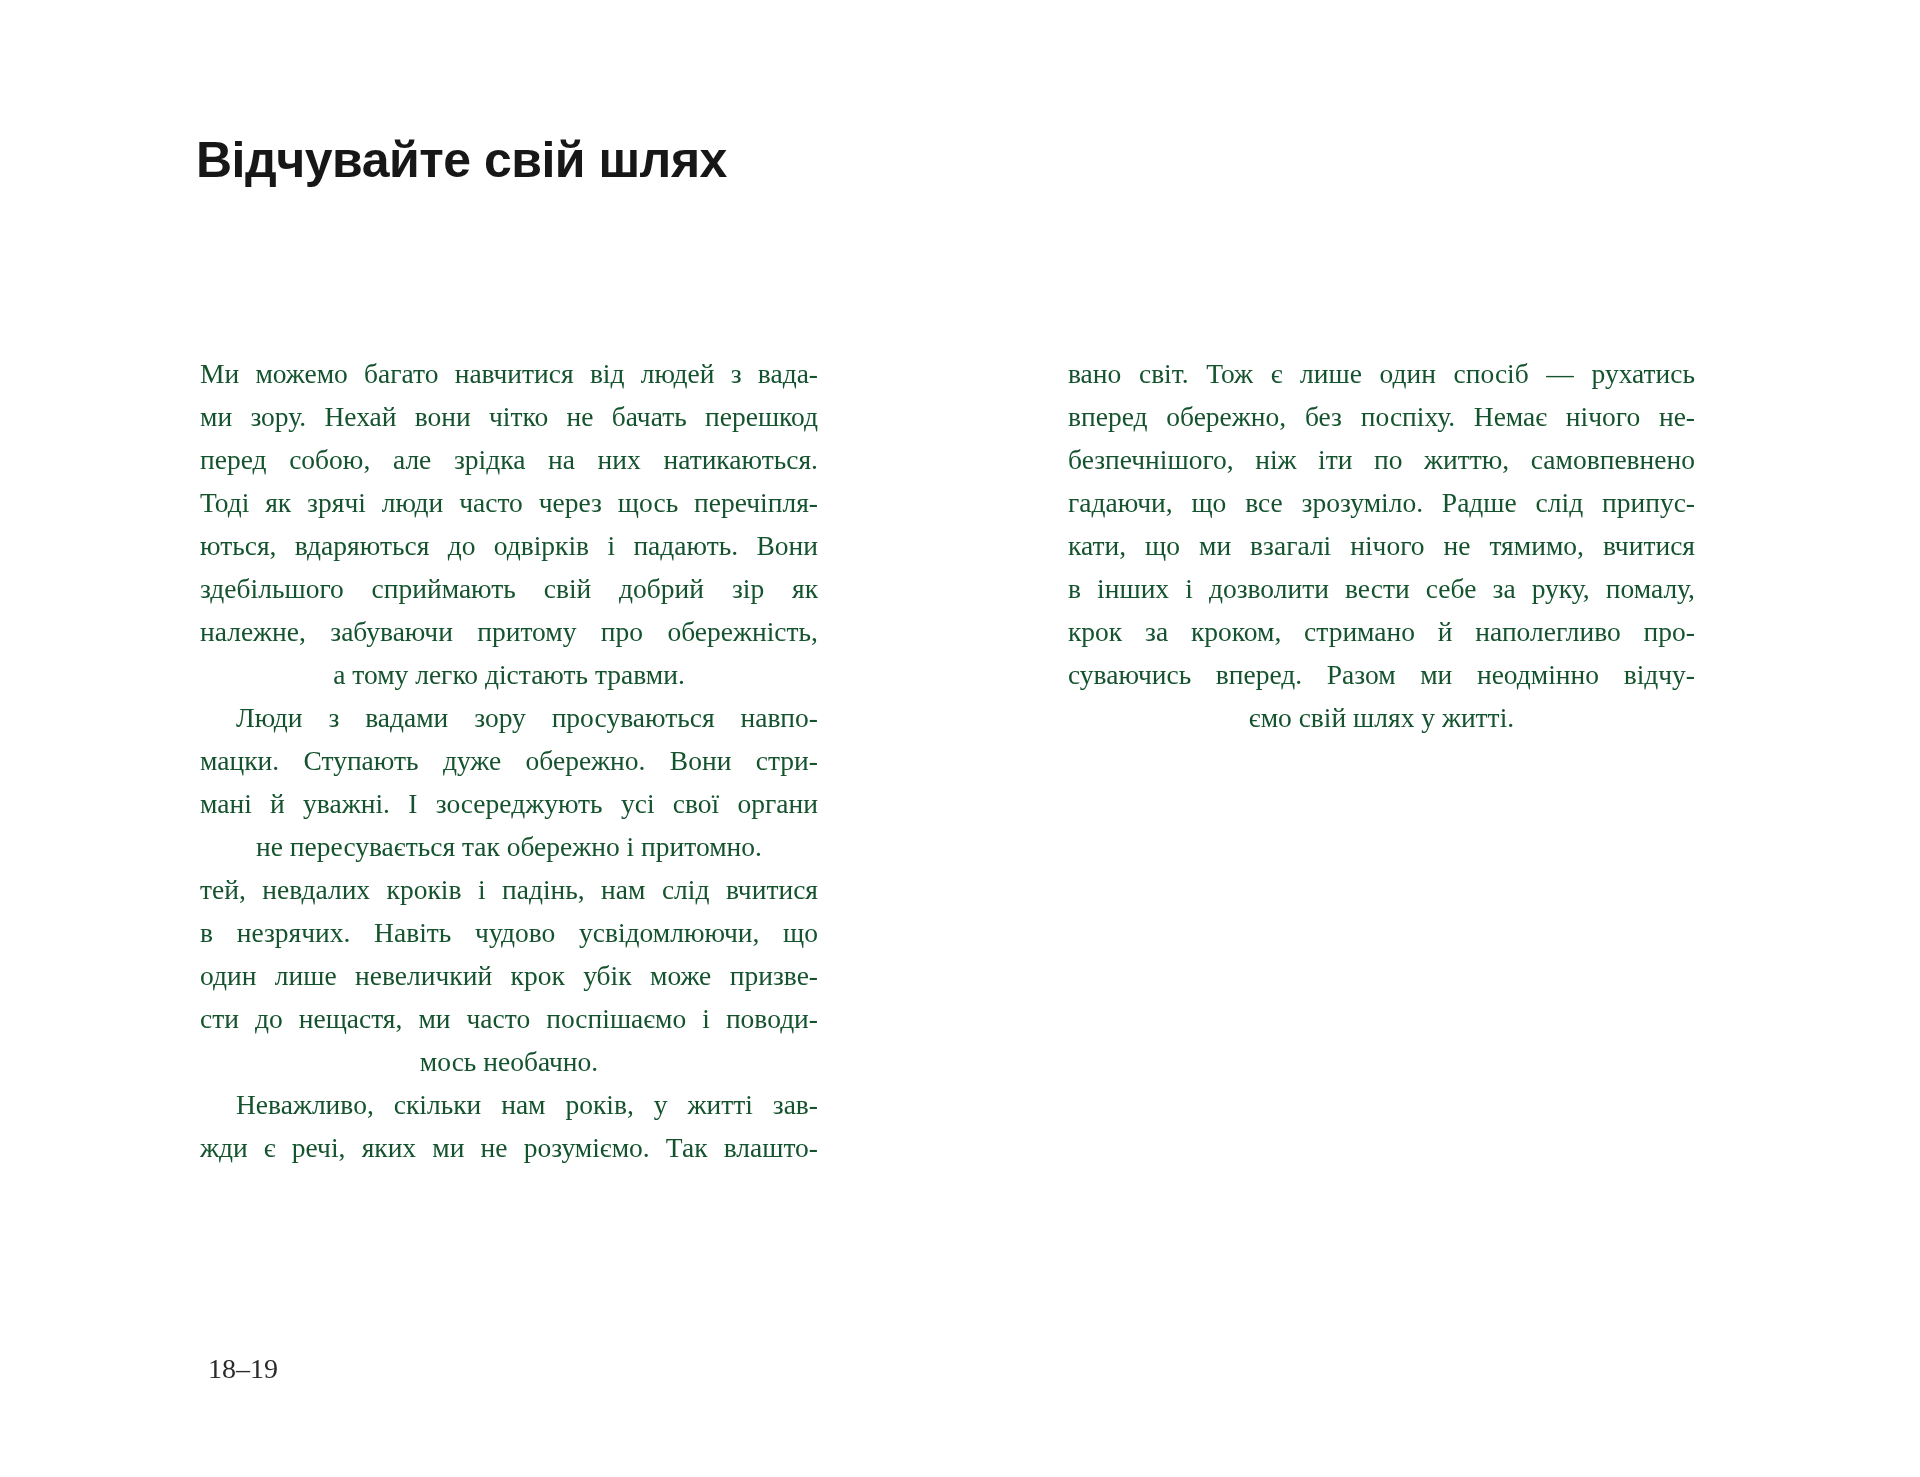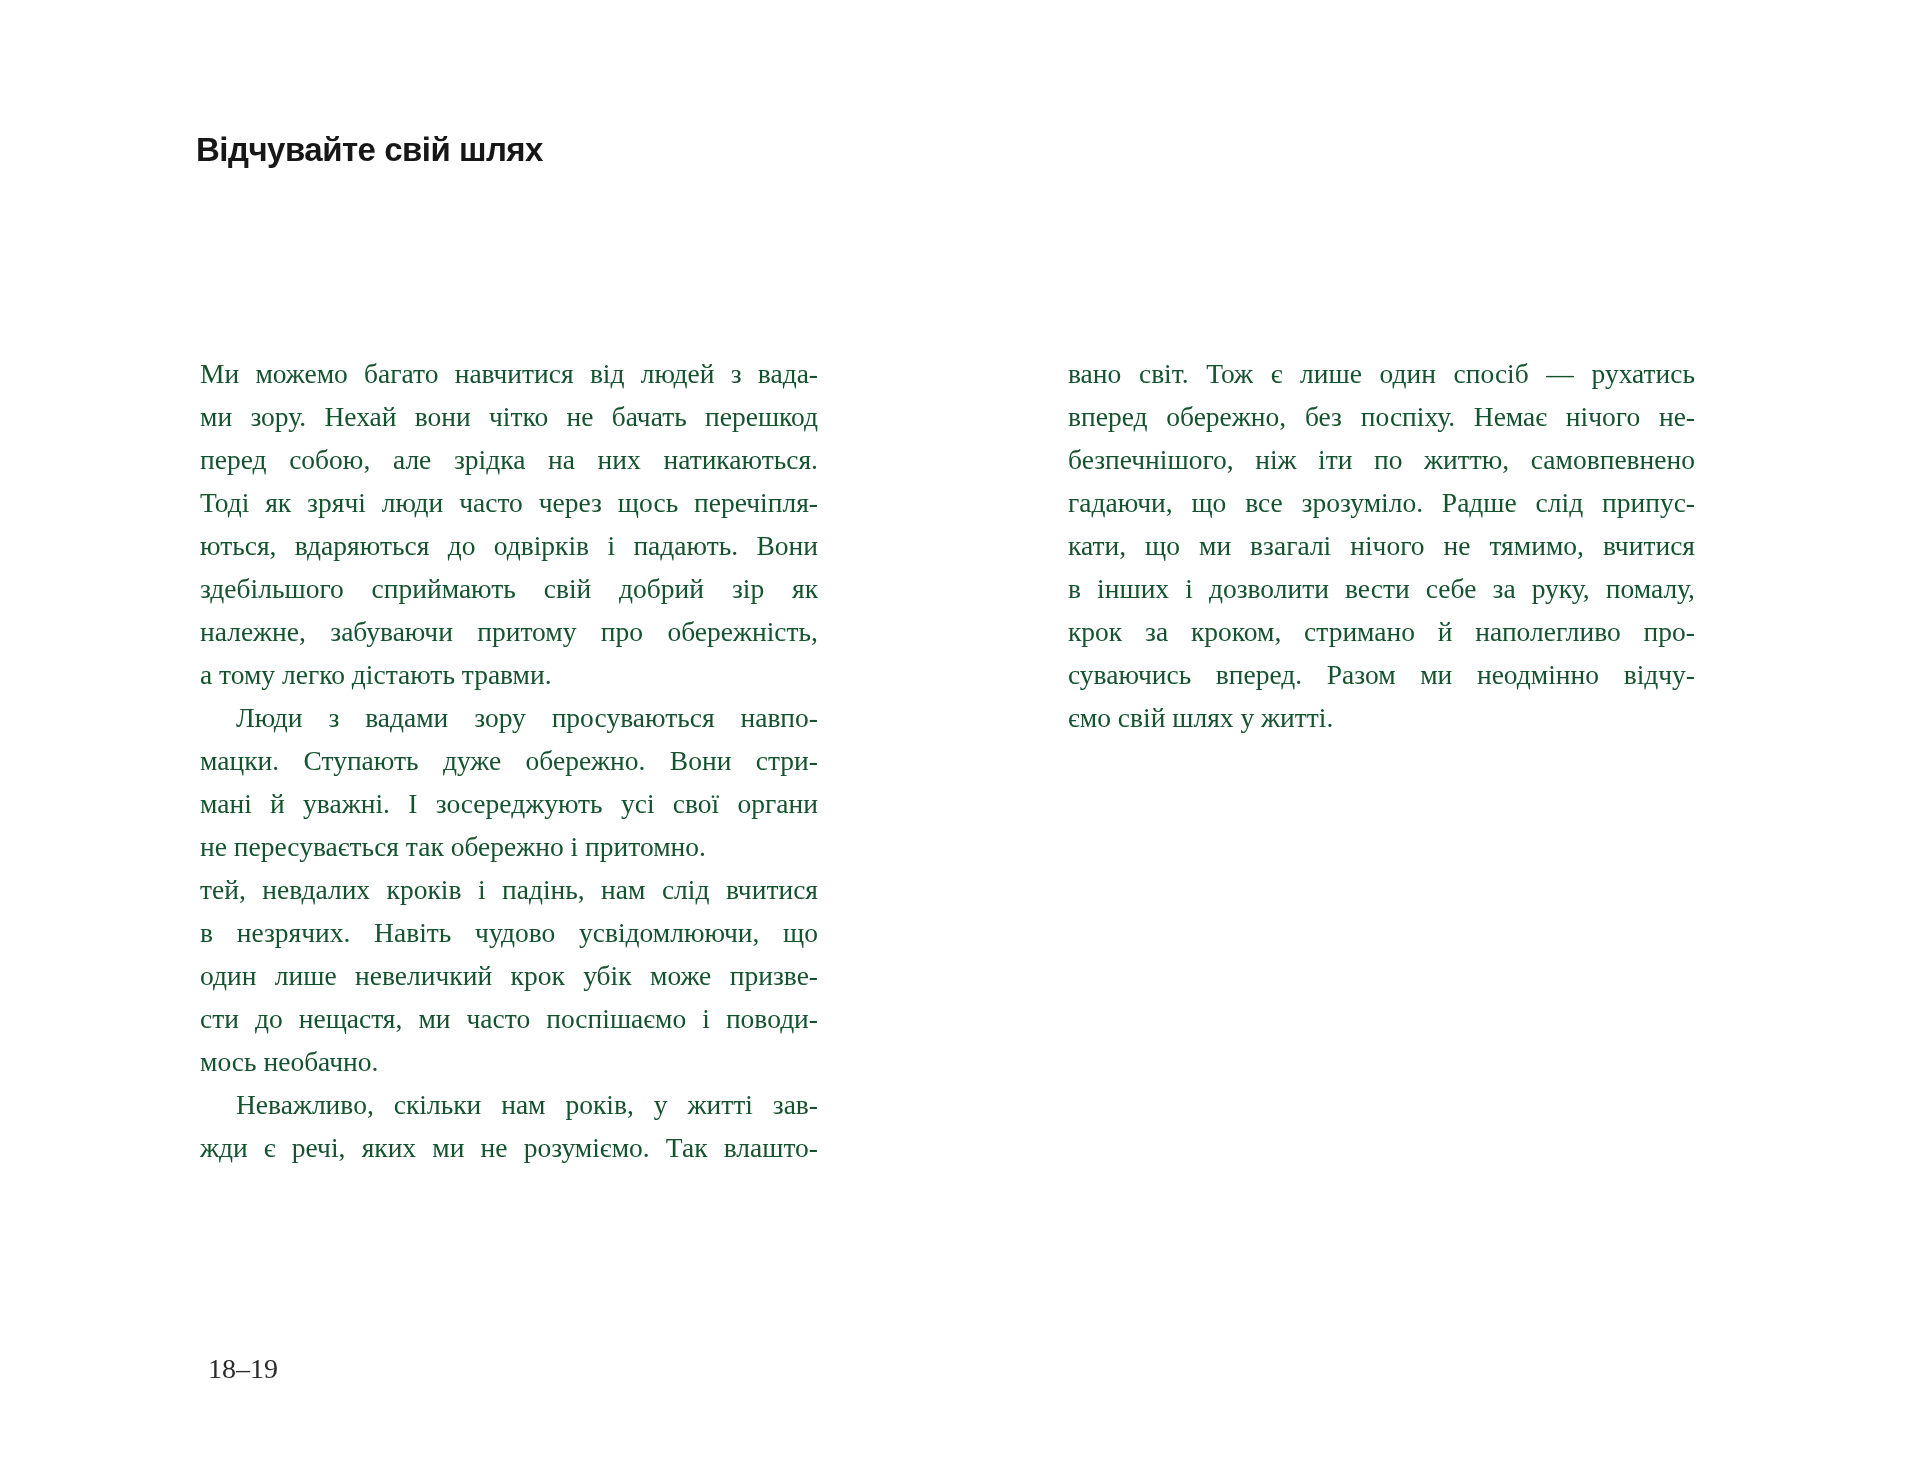--- a/index.html
+++ b/index.html
@@ -14,38 +14,38 @@
     background: #ffffff;
     overflow: hidden;
   }
   .title {
     position: absolute;
     left: 196px;
     top: 131px;
     margin: 0;
     font-family: "Liberation Sans", sans-serif;
     font-weight: 700;
-    font-size: 33px;
+    font-size: 50px;
     letter-spacing: -0.5px;
     color: #171717;
     white-space: nowrap;
   }
   .column {
     position: absolute;
     top: 352px;
     font-family: "Liberation Serif", serif;
     font-size: 27.5px;
     color: #14532d;
   }
   .col-left  { left: 200px;  width: 618px; }
   .col-right { left: 1068px; width: 627px; }
   .line {
     height: 43px;
     line-height: 43px;
-    text-align: left;
+    text-align: center;
   }
   .line.just {
     text-align: justify;
     text-align-last: justify;
   }
   .line.indent {
     text-indent: 36px;
   }
   .page-number {
     position: absolute;

